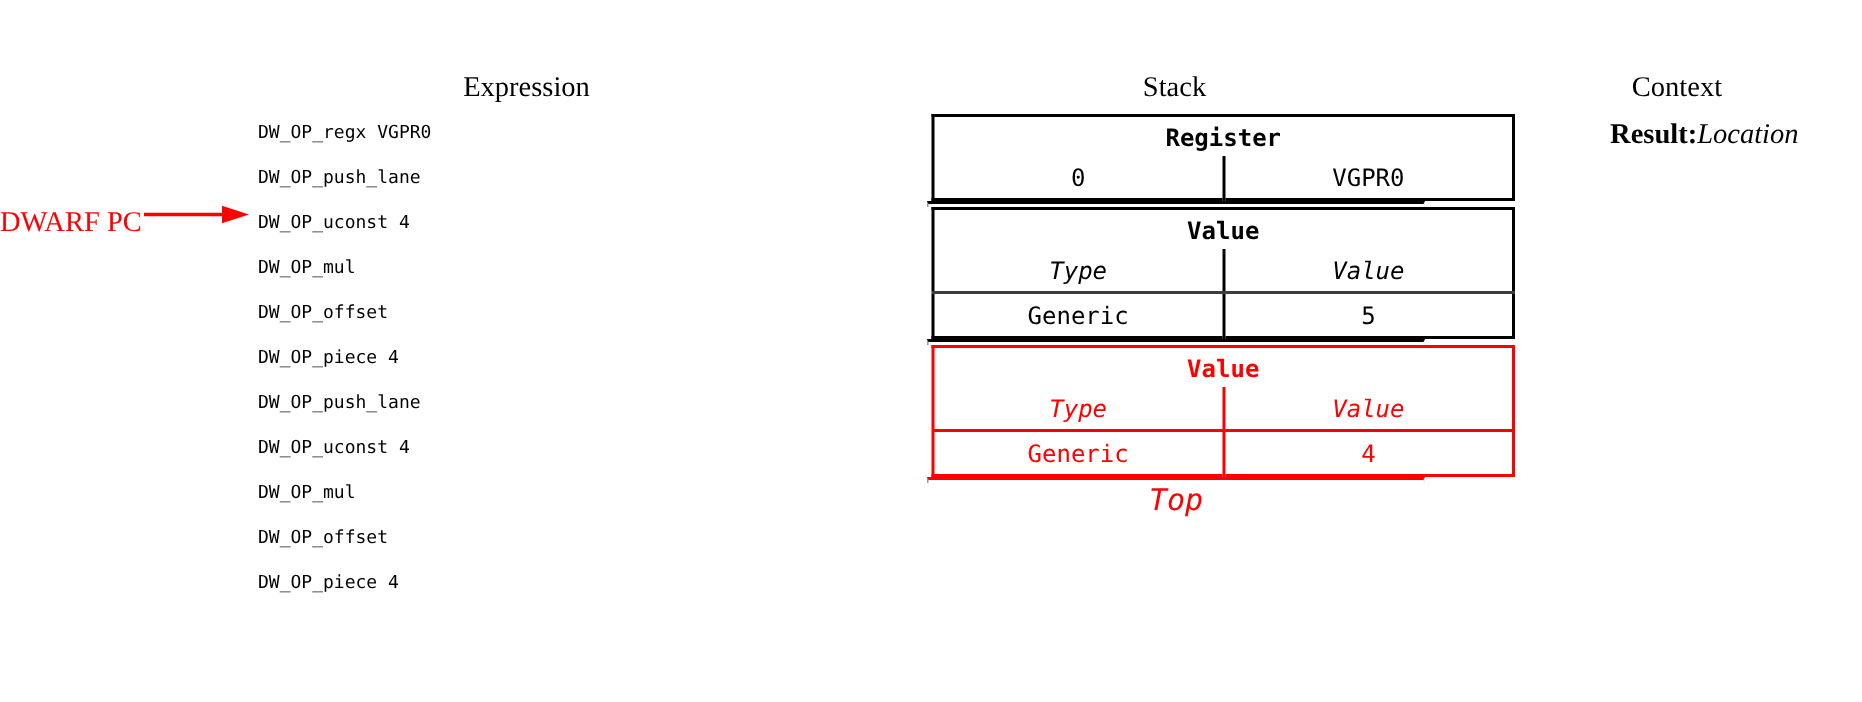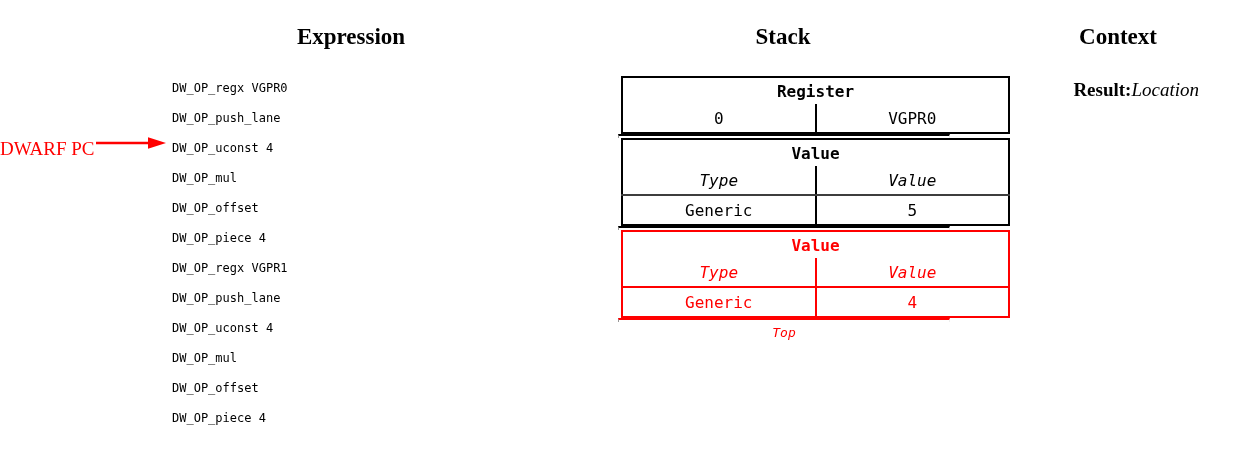--- a/index.html
+++ b/index.html
@@ -13,24 +13,25 @@
     position: relative;
     overflow: hidden;
     font-family: "Liberation Serif", "DejaVu Serif", serif;
     color: #000000;
   }
 
   
   .col-heading {
     position: absolute;
     font-family: "Liberation Serif", "DejaVu Serif", serif;
-    font-weight: bold;
-    font-size: 23px;
+    font-weight: normal;
+    font-size: 19px;
     white-space: nowrap;
     text-align: center;
+    margin-top: 24px;
   }
   #heading-expression { left: 251px; top: 24px; width: 200px; }
   #heading-stack      { left: 683px; top: 24px; width: 200px; }
   #heading-context    { left: 1018px; top: 24px; width: 200px; }
 
   
   #expression-list {
     position: absolute;
     left: 172px;
     top: 73px;
@@ -122,21 +123,21 @@
   .stack-table.top-of-stack .row-subhead td { border-bottom-color: #ff0000; }
   .stack-table.top-of-stack .row-subhead td.col-left,
   .stack-table.top-of-stack .row-data td.col-left { border-right-color: #ff0000; }
   .stack-sep.red { border-top-color: #ff0000; }
 
   #stack-top-label {
     width: 332px;
     text-align: center;
     font-family: "DejaVu Sans Mono", "Liberation Mono", monospace;
     font-style: italic;
-    font-size: 13px;
+    font-size: 20px;
     color: #ff0000;
     line-height: 20px;
     margin-top: 1px;
   }
 
   
   #context-block {
     position: absolute;
     left: 999px;
     top: 78px;
@@ -159,21 +160,20 @@
 <div class="col-heading" id="heading-stack">Stack</div>
 <div class="col-heading" id="heading-context">Context</div>
 
 <div id="expression-list">
   <div class="expr-line">DW_OP_regx VGPR0</div>
   <div class="expr-line">DW_OP_push_lane</div>
   <div class="expr-line">DW_OP_uconst 4</div>
   <div class="expr-line">DW_OP_mul</div>
   <div class="expr-line">DW_OP_offset</div>
   <div class="expr-line">DW_OP_piece 4</div>
-  <div class="expr-line">DW_OP_regx VGPR1</div>
   <div class="expr-line">DW_OP_push_lane</div>
   <div class="expr-line">DW_OP_uconst 4</div>
   <div class="expr-line">DW_OP_mul</div>
   <div class="expr-line">DW_OP_offset</div>
   <div class="expr-line">DW_OP_piece 4</div>
 </div>
 
 <div id="pc-pointer">
   <span class="pc-label">DWARF PC</span>
   <span class="pc-arrow">

